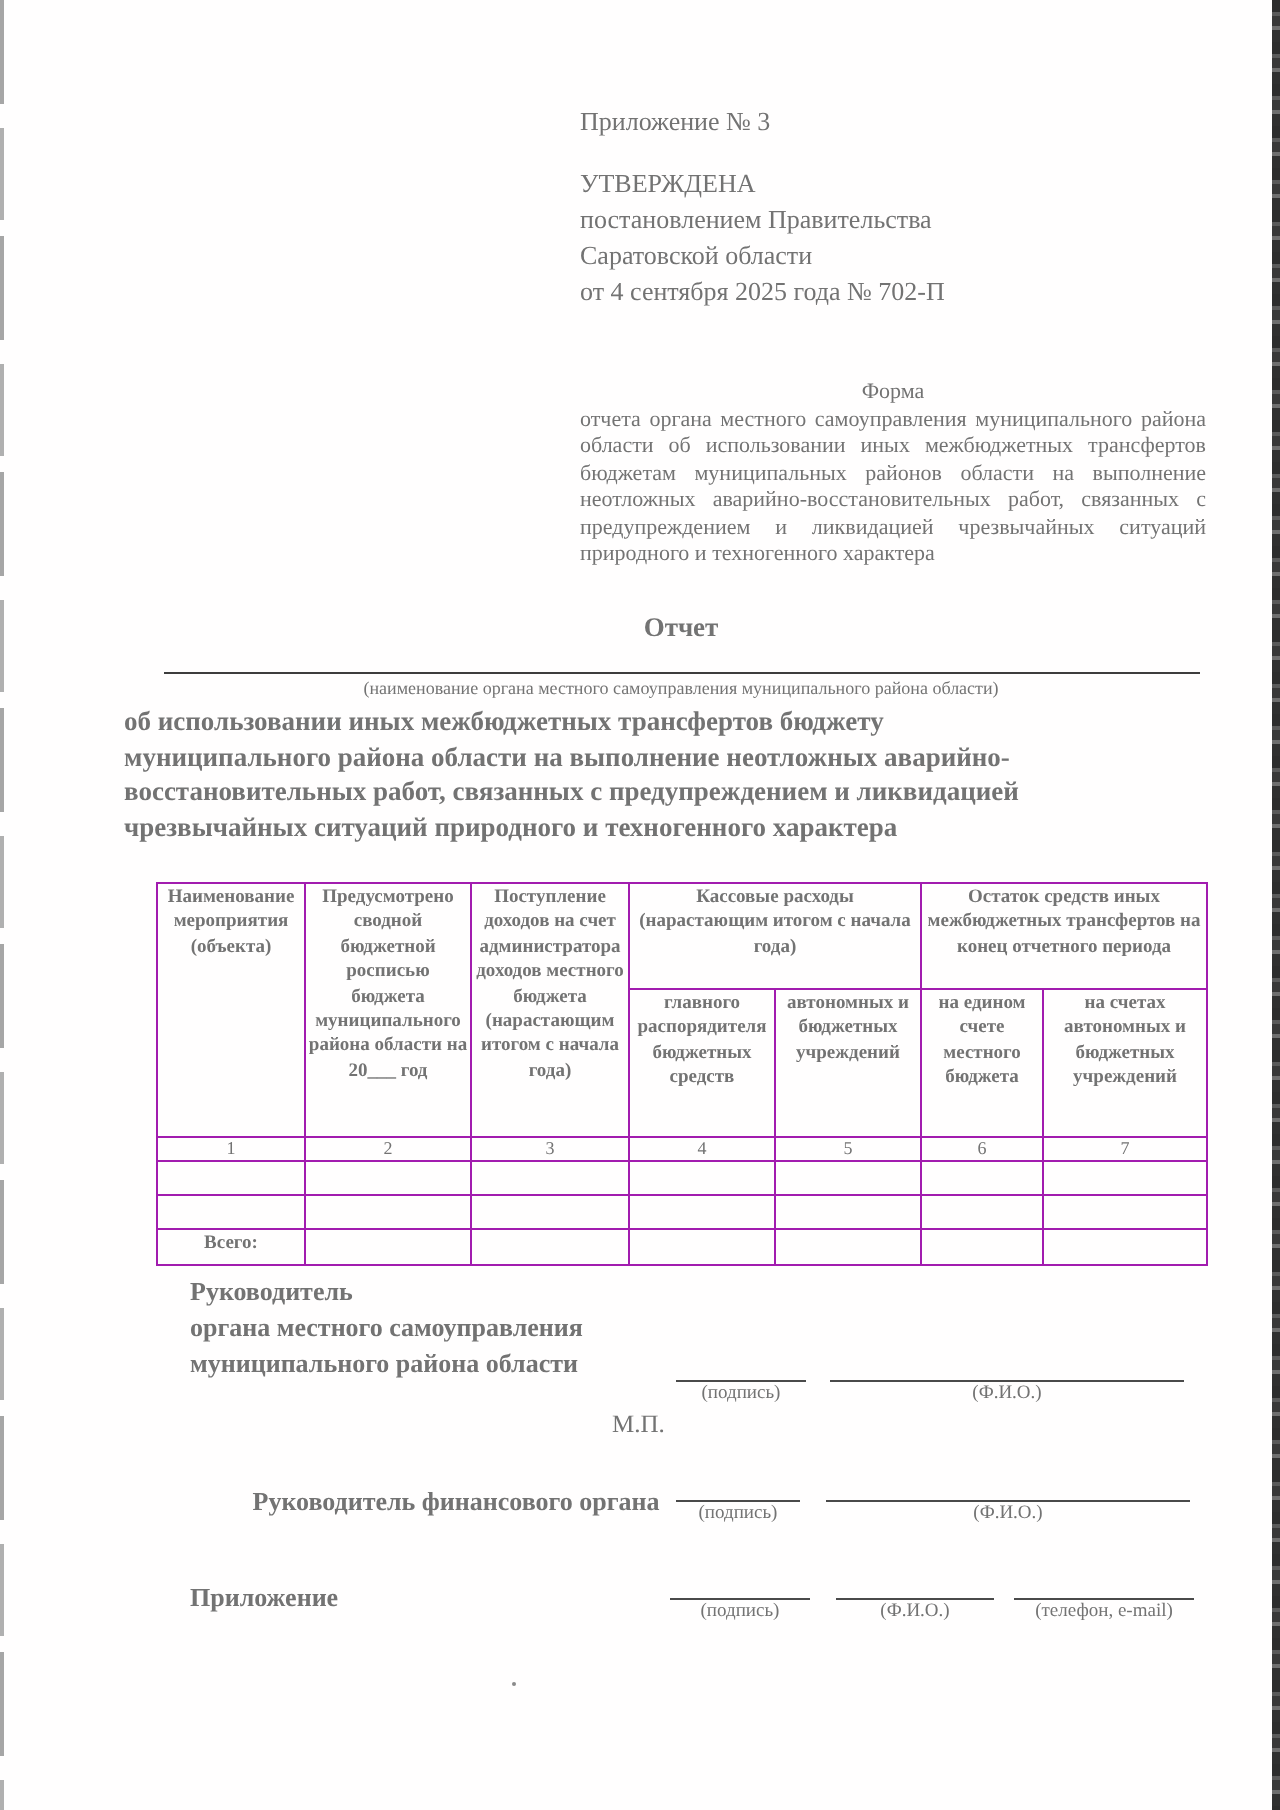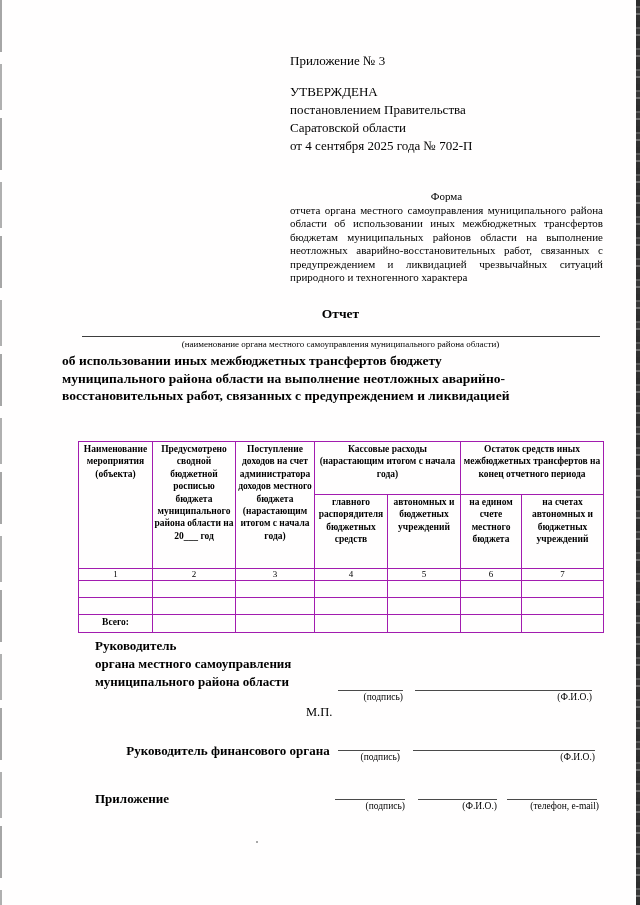--- a/index.html
+++ b/index.html
@@ -1,18 +1,18 @@
 <!DOCTYPE html>
 <html><head>
 <meta charset="utf-8">
 <style>
   html,body { margin:0; padding:0; background:#ffffff; }
   .page {
     position:relative; width:640px; height:905px; background:#fffefe;
-    font-family:"Liberation Serif", serif; color:#000000; overflow:hidden;
+    font-family:"Liberation Serif", serif; color:#737373; overflow:hidden;
   }
   
   .edge { position:absolute; top:0; height:905px; }
   .edge-left {
     left:0; width:2px;
     background:repeating-linear-gradient(180deg,
       #a6a6a6 0px, #a6a6a6 52px, rgba(166,166,166,0) 52px, rgba(166,166,166,0) 64px,
       #b0b0b0 64px, #b0b0b0 110px, rgba(166,166,166,0) 110px, rgba(166,166,166,0) 118px);
   }
   .edge-right {
@@ -54,21 +54,21 @@
   tr.empty-row td { height:14px; }
   tr.total-row td { height:15px; }
   td.total-label { text-align:left; font-weight:bold; font-size:10.5px; padding-left:4px; vertical-align:middle; }
 
   
   .sig-label { position:absolute; font-weight:bold; font-size:13px; line-height:18px; }
   .sig-head { left:95px; top:637px; width:260px; }
   .sig-fin  { left:78px; top:742px; width:300px;text-align:center; }
   .sig-exec { left:95px; top:790px; width:200px; }
   .sline { position:absolute; border-bottom:1px solid #4a4a4a; }
-  .scap { position:absolute; text-align:right; font-size:9.5px; }
+  .scap { position:absolute; text-align:center; font-size:9.5px; }
   .s1a { left:338px; top:676px; width:65px;  height:14px; }
   .s1b { left:415px; top:676px; width:177px; height:14px; }
   .c1a { left:338px; top:692px; width:65px; }
   .c1b { left:415px; top:692px; width:177px; }
   .stamp { position:absolute; left:306px; top:705px; font-size:12.5px; }
   .s2a { left:338px; top:736px; width:62px;  height:14px; }
   .s2b { left:413px; top:736px; width:182px; height:14px; }
   .c2a { left:338px; top:752px; width:62px; }
   .c2b { left:413px; top:752px; width:182px; }
   .s3a { left:335px; top:786px; width:70px; height:13px; }
@@ -101,20 +101,21 @@
   </div>
 
   <div class="report-title">Отчет</div>
   <div class="name-line"></div>
   <div class="name-caption">(наименование органа местного самоуправления муниципального района области)</div>
 
   <div class="subtitle">
     <div>об использовании иных межбюджетных трансфертов бюджету</div>
     <div>муниципального района области на выполнение неотложных аварийно-</div>
     <div>восстановительных работ, связанных с предупреждением и ликвидацией</div>
+    <div>чрезвычайных ситуаций природного и техногенного характера</div>
   </div>
 
 
   <table class="report-table">
     <colgroup>
       <col style="width:74px">
         <col style="width:83px">
         <col style="width:79px">
       <col style="width:73px">
         <col style="width:73px">

